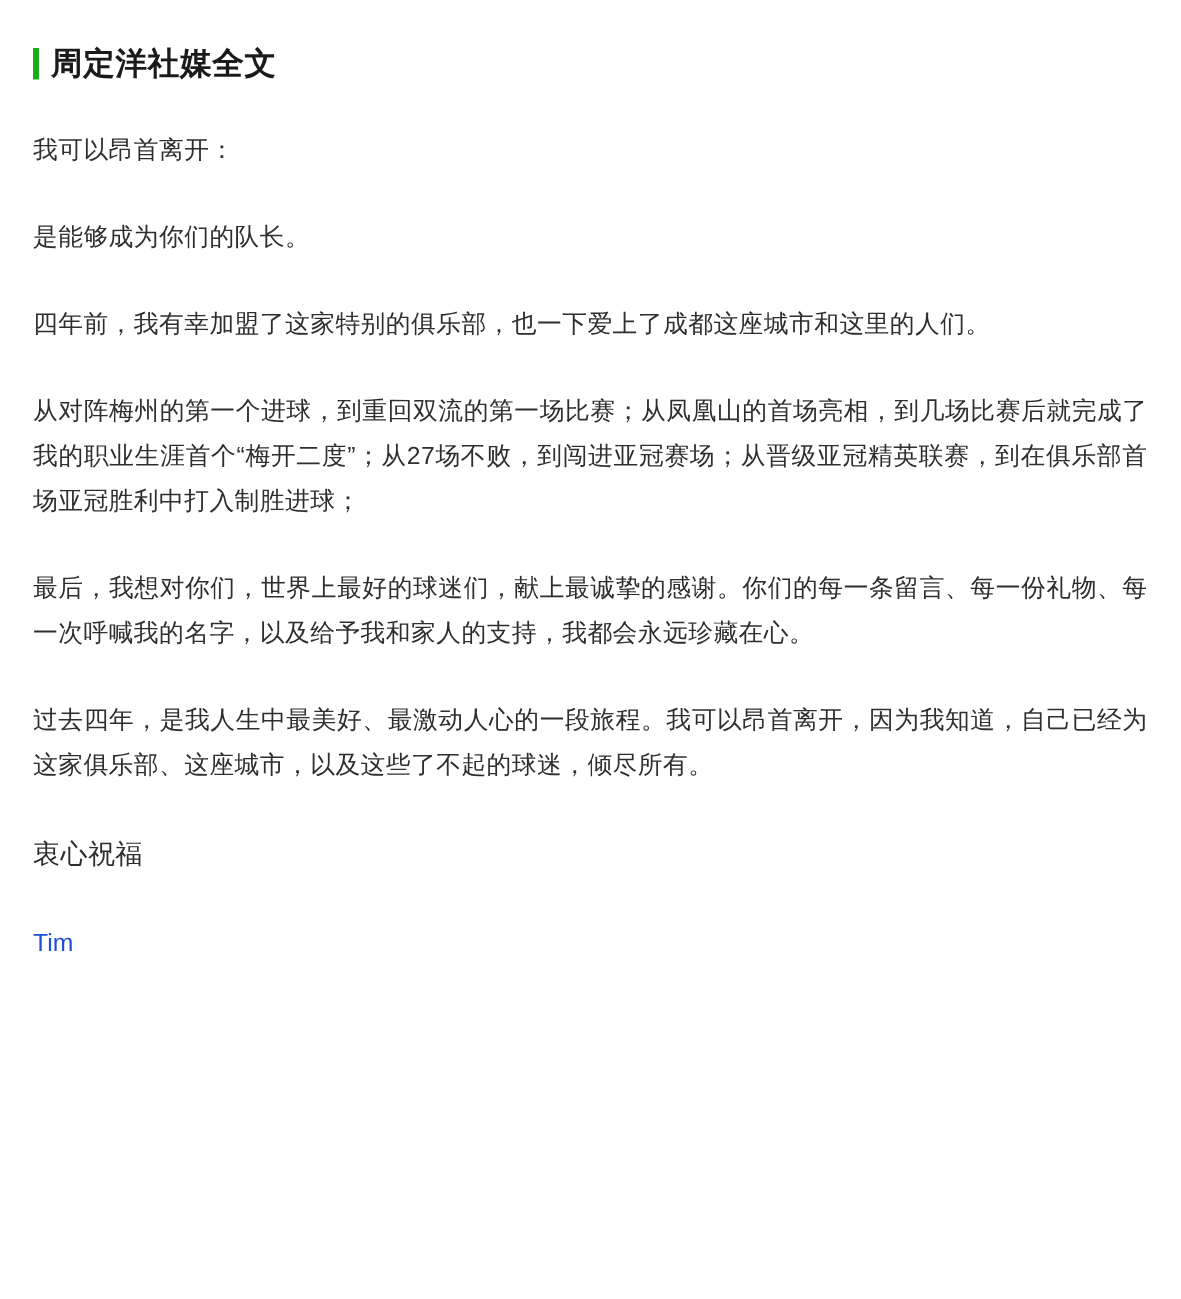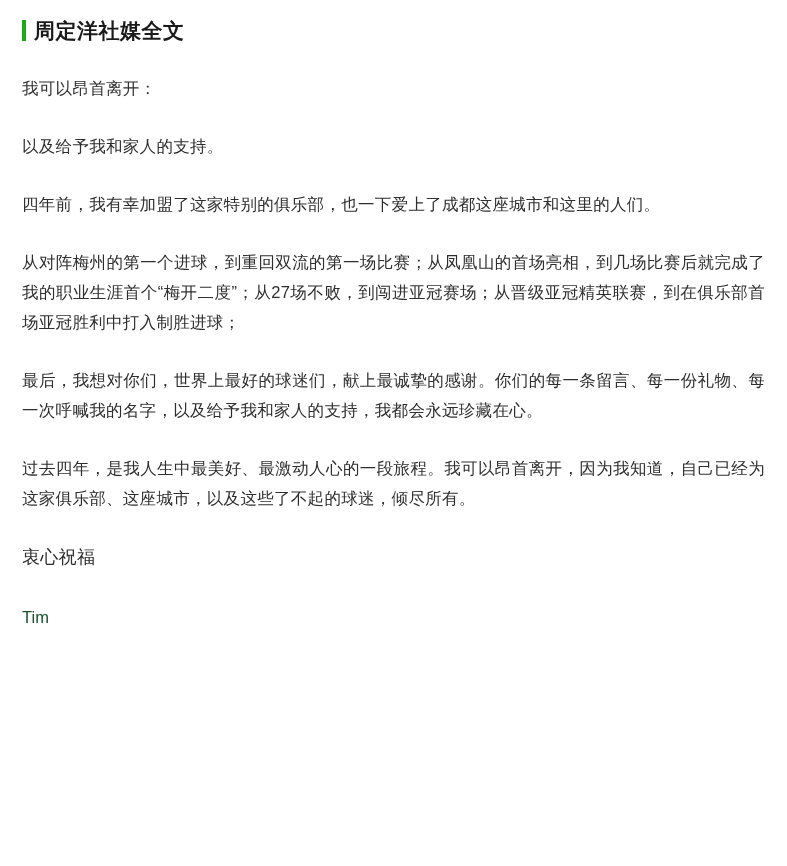--- a/index.html
+++ b/index.html
@@ -15,21 +15,21 @@
     overflow: hidden;
   }
   .page {
     box-sizing: border-box;
     width: 787px;
     padding: 18px 22px 0 22px;
   }
   .heading {
     display: flex;
     align-items: center;
-    margin: 0 0 30px 0;
+    margin: 12px 0 30px 0;
   }
   .heading-bar {
     width: 4px;
     height: 21px;
     background: #1aad19;
     margin-right: 8px;
     flex: 0 0 auto;
   }
   .heading-text {
     font-size: 21px;
@@ -50,36 +50,36 @@
     margin: 0 0 30px 0;
     font-size: 18px;
     line-height: 1.82;
     color: #2e2e2e;
     letter-spacing: 0.3px;
   }
   .signature {
     margin: 0;
     font-size: 16.5px;
     line-height: 1.6;
-    color: #14532d;
+    color: #1d4ed8;
   }
 </style>
 </head>
 <body>
 
 <div class="page">
 
   <div class="heading">
     <span class="heading-bar"></span>
     <span class="heading-text">周定洋社媒全文</span>
   </div>
 
   <div class="body-text">
     <p>我可以昂首离开：</p>
-    <p>以及给予我和家人的支持。</p>
+    <p>是能够成为你们的队长。</p>
     <p>四年前，我有幸加盟了这家特别的俱乐部，也一下爱上了成都这座城市和这里的人们。</p>
     <p>从对阵梅州的第一个进球，到重回双流的第一场比赛；从凤凰山的首场亮相，到几场比赛后就完成了我的职业生涯首个“梅开二度”；从27场不败，到闯进亚冠赛场；从晋级亚冠精英联赛，到在俱乐部首场亚冠胜利中打入制胜进球；</p>
     <p>最后，我想对你们，世界上最好的球迷们，献上最诚挚的感谢。你们的每一条留言、每一份礼物、每一次呼喊我的名字，以及给予我和家人的支持，我都会永远珍藏在心。</p>
     <p>过去四年，是我人生中最美好、最激动人心的一段旅程。我可以昂首离开，因为我知道，自己已经为这家俱乐部、这座城市，以及这些了不起的球迷，倾尽所有。</p>
   </div>
 
   <div class="signoff">衷心祝福</div>
   <div class="signature">Tim</div>
 
 </div>

